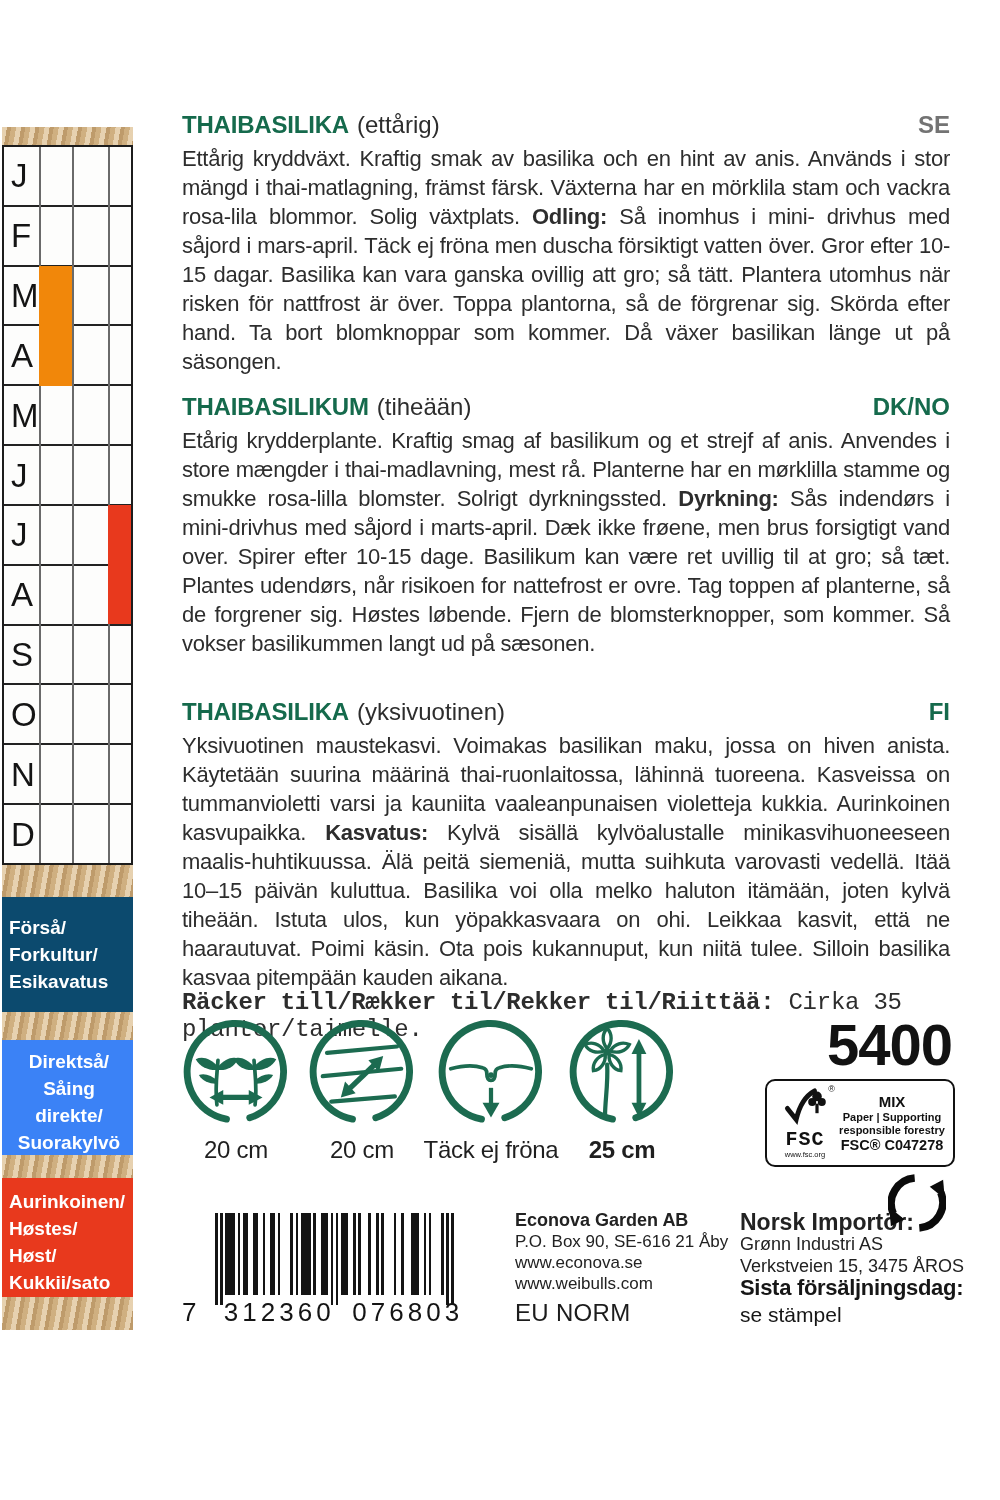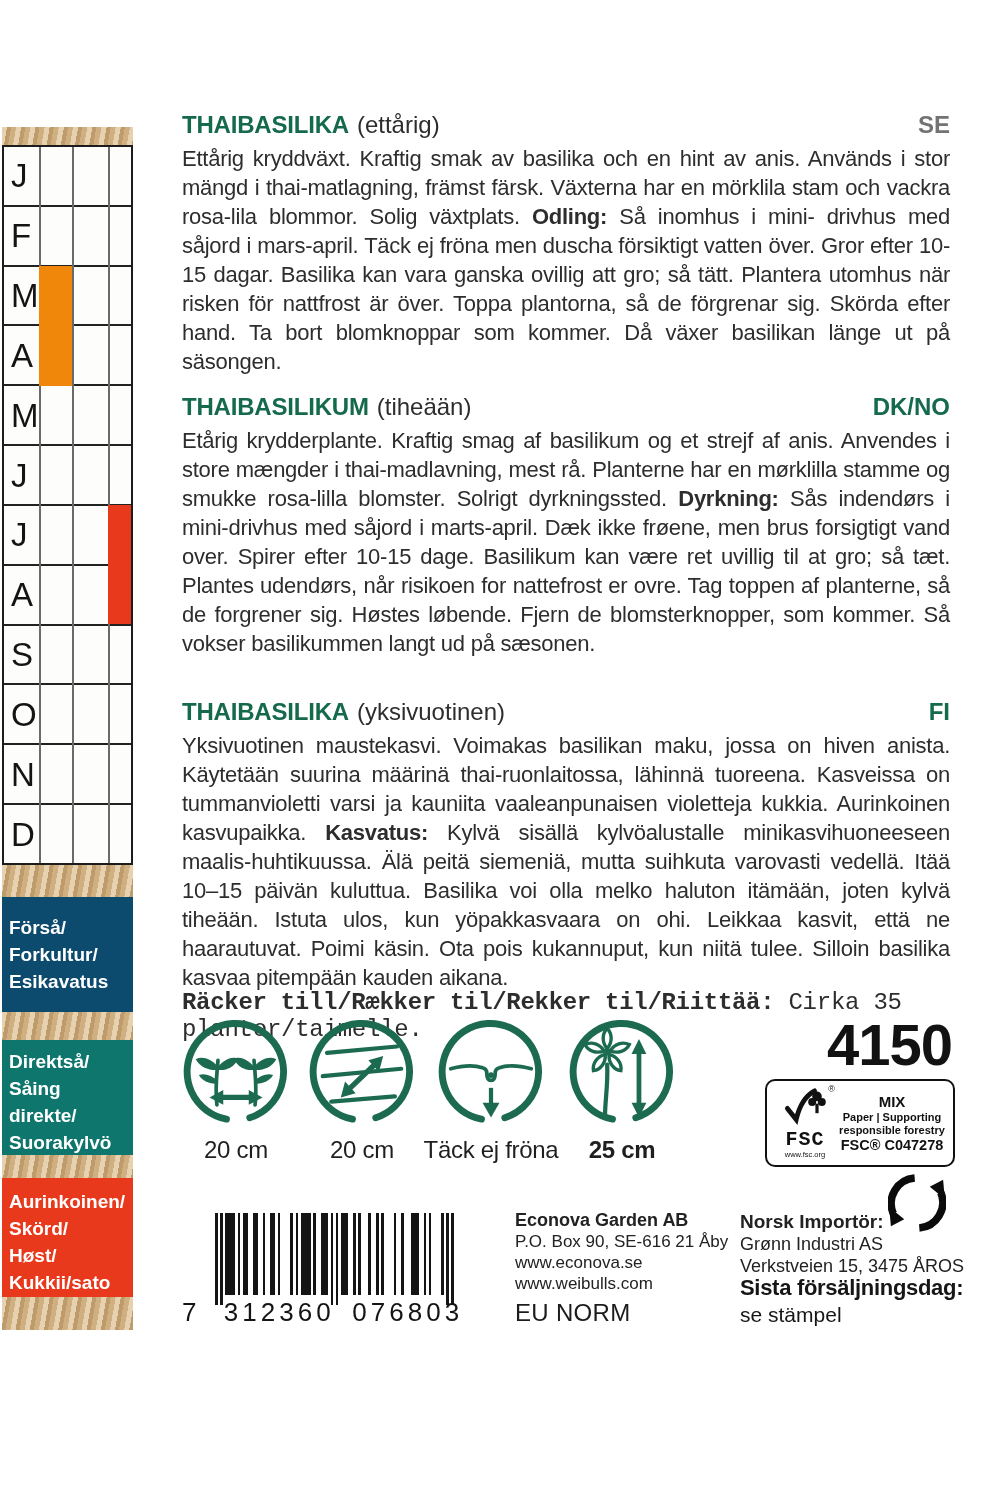--- a/index.html
+++ b/index.html
@@ -70,21 +70,21 @@
   .bars i.on{background:#141414;}
   .bars i.g{height:112%;}
   .bc-digits{display:flex;margin-top:2px;font-size:26px;color:#141414;letter-spacing:4px;}
   .bc-first{width:33px;letter-spacing:0;}
   .bc-g{flex:1;text-align:center;}
 
   .pub{position:absolute;left:515px;top:1210px;font-size:17px;line-height:21px;color:#222;}
   .pub .b{font-weight:bold;font-size:18px;}
   .eu-norm{position:absolute;left:515px;top:1299px;font-size:24px;color:#1c1c1c;letter-spacing:0.3px;}
   .importer{position:absolute;left:740px;top:1211px;font-size:18px;line-height:22px;color:#222;}
-  .importer .b{font-weight:bold;font-size:19px;}
+  .importer .b{font-weight:bold;font-size:23px;}
   .expiry{position:absolute;left:740px;top:1275px;color:#161616;}
   .expiry .b{font-weight:bold;font-size:22px;letter-spacing:-0.3px;display:block;}
   .expiry .v{font-size:21px;display:block;margin-top:2px;}
   .greendot{position:absolute;left:888px;top:1174px;}
 </style>
 </head>
 <body>
 
 <div class="canvas">
 
@@ -138,29 +138,29 @@
     <div class="vline v3"></div>
     <div class="cal-bar bar-sow" style="background-color: rgb(241, 135, 10);"></div>
     <div class="cal-bar bar-harvest" style="background-color: rgb(232, 57, 29);"></div>
   </div>
 
   <div class="legend-box box-forkultur" style="background-color: #0c4a6e;">
     <span>Förså/</span>
     <span>Forkultur/</span>
     <span>Esikavatus</span>
   </div>
-  <div class="legend-box box-direktsa" style="background-color: #0f766e;">
+  <div class="legend-box box-direktsa" style="background-color: #3b82f6; text-align: center;">
     <span>Direktså/</span>
     <span>Såing</span>
     <span>direkte/</span>
     <span>Suorakylvö</span>
   </div>
   <div class="legend-box box-blomstring" style="background-color: rgb(232, 57, 29);">
     <span>Aurinkoinen/</span>
-    <span>Skörd/</span>
+    <span>Høstes/</span>
     <span>Høst/</span>
     <span>Kukkii/sato</span>
   </div>
 
   <div class="sec-head h-se">
     <span class="sec-title" style="color: rgb(21, 106, 76);">THAIBASILIKA</span>
     <span class="sec-qual">(ettårig)</span>
     <span class="sec-lang" style="color: #737373;">SE</span>
   </div>
   <div class="body-par p-se"><span>Ettårig kryddväxt. Kraftig smak av basilika och en hint av anis. Används i stor mängd i thai-matlagning, främst färsk. Växterna har en mörklila stam och vackra rosa-lila blommor. Solig växtplats. </span><b>Odling:</b><span> Så inomhus i mini- drivhus med såjord i mars-april. Täck ej fröna men duscha försiktigt vatten över. Gror efter 10-15 dagar. Basilika kan vara ganska ovillig att gro; så tätt. Plantera utomhus när risken för nattfrost är över. Toppa plantorna, så de förgrenar sig. Skörda efter hand. Ta bort blomknoppar som kommer. Då växer basilikan länge ut på säsongen.</span></div>
@@ -245,21 +245,21 @@
       <path d="M36 42 C37 60 34 76 34 90" stroke-width="4" stroke-linecap="round"></path>
       <path d="M66 32 V80" stroke-width="4.5"></path>
       <g fill="currentColor" stroke="none">
         <path d="M66 18 L59 32 H73 Z"></path>
         <path d="M66 92 L59 78 H73 Z"></path>
       </g>
     </svg>
     <span class="pict-label">25 cm</span>
   </div>
 
-  <div class="item-no">4150</div>
+  <div class="item-no">5400</div>
   <div class="fsc-box">
     <div class="fsc-left">
       <span class="fsc-reg">®</span>
       <svg width="50" height="40" viewBox="0 0 60 50">
         <path d="M8 28 L19 42 C23 24 31 12 42 6" stroke="#111" stroke-width="6" fill="none" stroke-linecap="round"></path>
         <g fill="#111">
           <circle cx="45" cy="13" r="6"></circle>
             <circle cx="39" cy="20" r="5"></circle>
             <circle cx="51" cy="20" r="5"></circle>
           <rect x="43" y="22" width="4" height="12"></rect>

